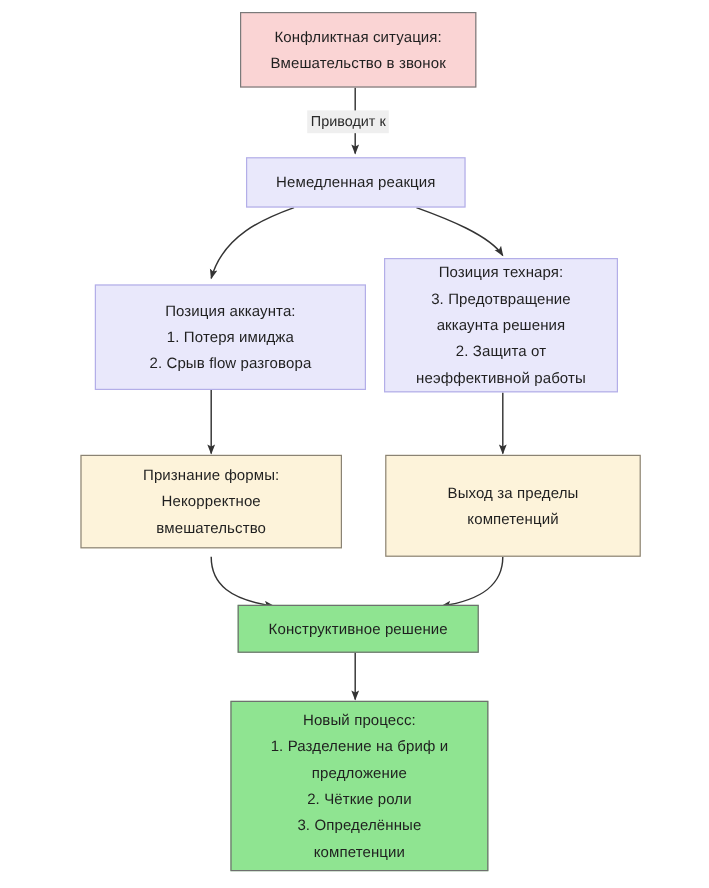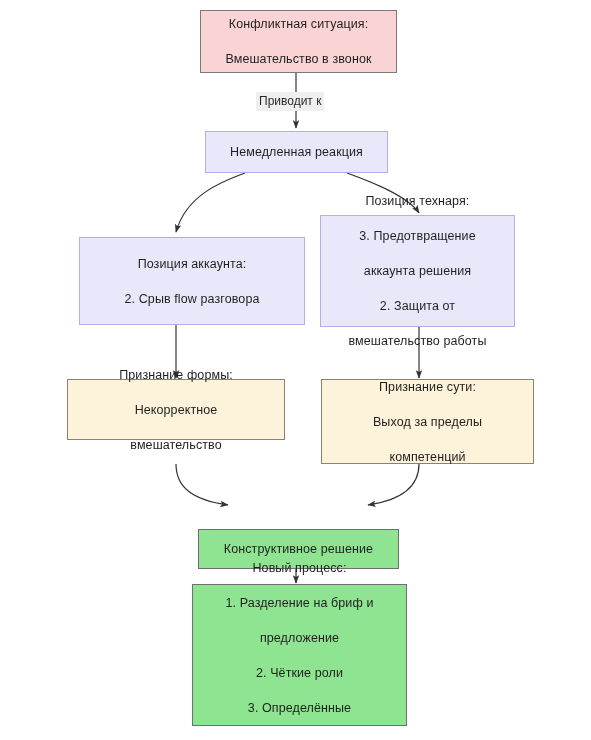--- a/index.html
+++ b/index.html
@@ -35,30 +35,29 @@
     flex-direction: column;
     align-items: center;
     justify-content: center;
     text-align: center;
     border-width: 1px;
     border-style: solid;
     font-size: 12.5px;
     line-height: 22px;
     color: #1f1f1f;
     letter-spacing: 0.1px;
-    gap: 13px;
   }
   .node .line {
     display: block;
     white-space: nowrap;
   }
   .n-pink   { background: #fad4d4; border-color: #7a7a7a; }
   .n-blue   { background: #e9e8fb; border-color: #b3aee8; }
   .n-cream  { background: #fdf3da; border-color: #8a8374; }
-  .n-green  { background: #8fe491; border-color: #6f6f6f; margin-top: 25px; }
+  .n-green  { background: #8fe491; border-color: #6f6f6f; }
   .n-green2 { background: #8fe491; border-color: #6f6f6f; }
 
   .edge-label {
     position: absolute;
     background: #efefef;
     color: #2a2a2a;
     font-size: 12px;
     line-height: 17px;
     padding: 1px 3px;
     white-space: nowrap;
@@ -99,39 +98,39 @@
   </div>
 
   <div class="edge-label" style="left:256px; top:92px;">Приводит к</div>
 
   <div class="node n-blue" style="left:205px; top:131px; width:183px; height:42px;align-items:center;">
     <span class="line">Немедленная реакция</span>
   </div>
 
   <div class="node n-blue" style="left:79px; top:237px; width:226px; height:88px;">
     <span class="line">Позиция аккаунта:</span>
+    <span class="line">1. Потеря имиджа</span>
     <span class="line">2. Срыв flow разговора</span>
   </div>
 
   <div class="node n-blue" style="left:320px; top:215px; width:195px; height:112px;">
     <span class="line">Позиция технаря:</span>
     <span class="line">3. Предотвращение</span>
     <span class="line">аккаунта решения</span>
     <span class="line">2. Защита от</span>
-    <span class="line">вмешательство работы</span>
+    <span class="line">неэффективной работы</span>
   </div>
 
-  <div class="node n-cream" style="left:67px; top:379px; width:218px; height:61px;">
+  <div class="node n-cream" style="left:67px; top:379px; width:218px; height:78px;">
     <span class="line">Признание формы:</span>
     <span class="line">Некорректное</span>
     <span class="line">вмешательство</span>
   </div>
 
   <div class="node n-cream" style="left:321px; top:379px; width:213px; height:85px;">
-    <span class="line">Признание сути:</span>
     <span class="line">Выход за пределы</span>
     <span class="line">компетенций</span>
   </div>
 
   <div class="node n-green" style="left:198px; top:504px; width:201px; height:40px;">
     <span class="line">Конструктивное решение</span>
   </div>
 
   <div class="node n-green2" style="left:192px; top:584px; width:215px; height:142px;text-align:center;">
     <span class="line">Новый процесс:</span>

